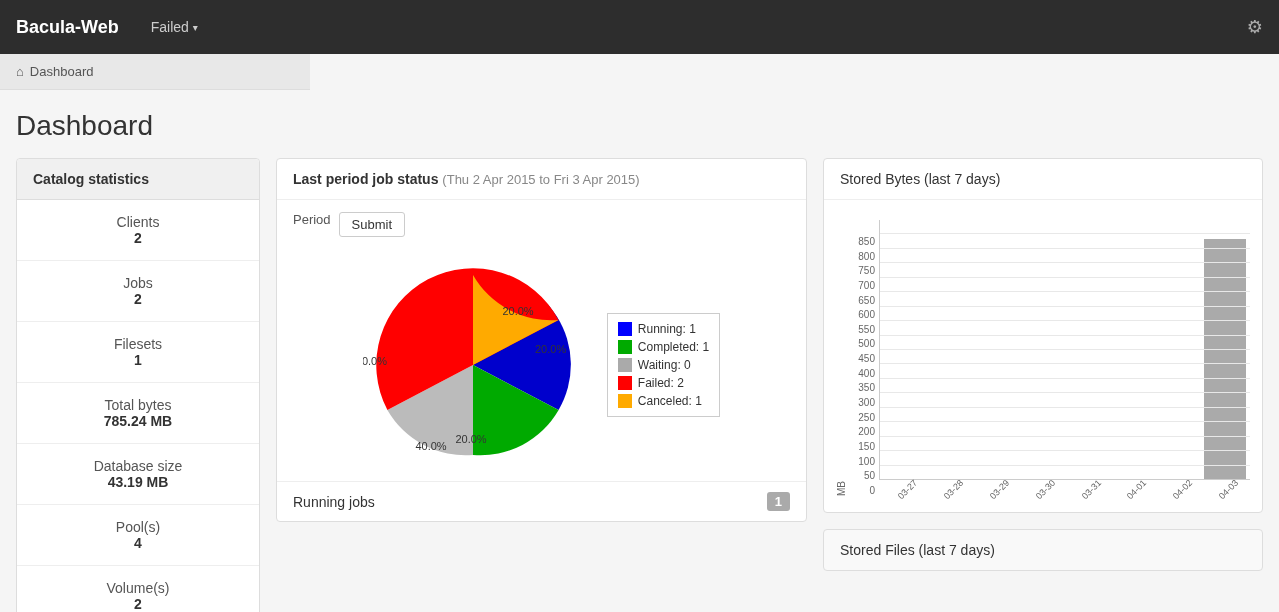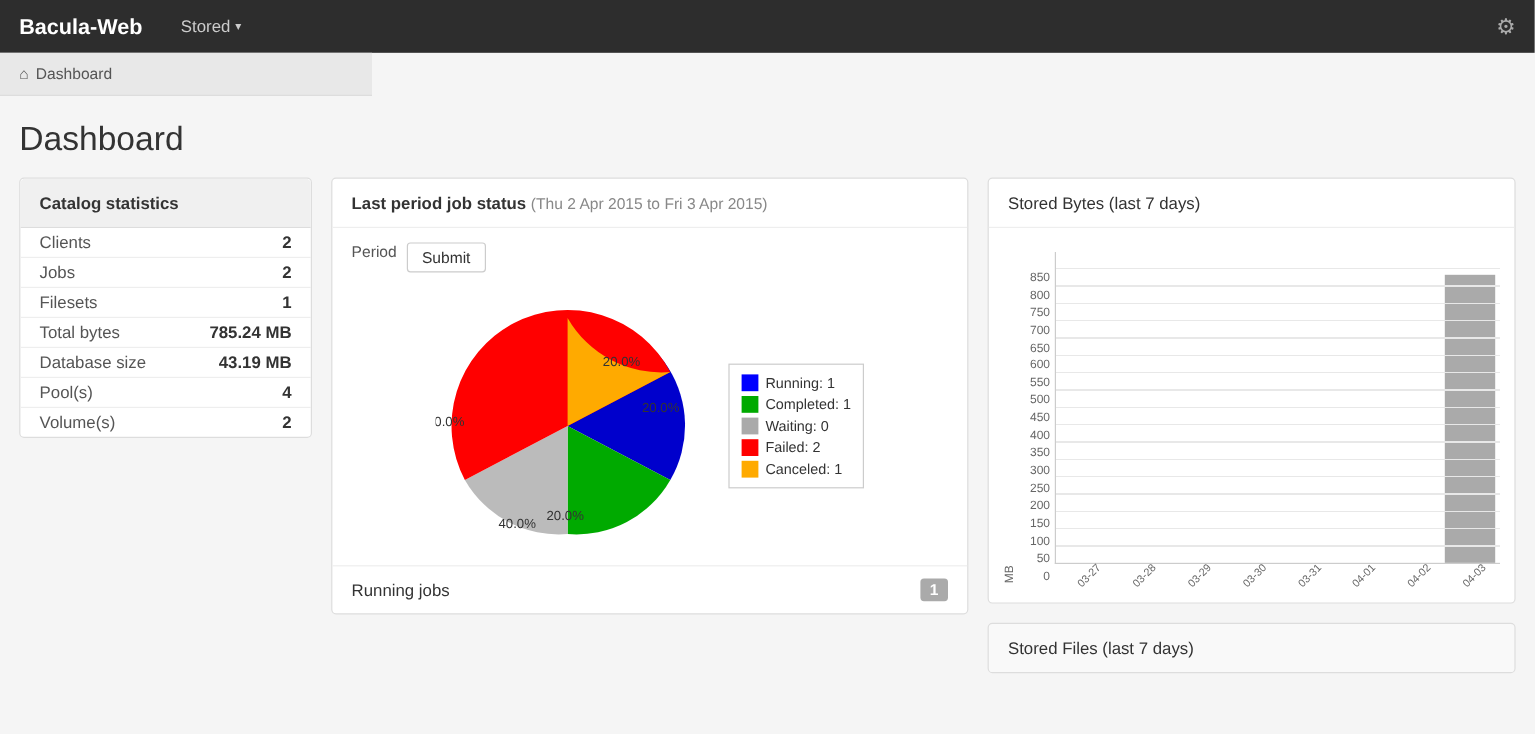--- a/index.html
+++ b/index.html
@@ -2,21 +2,21 @@
 <html><head>
   <meta charset="utf-8">
   <style>
     * { box-sizing: border-box; margin: 0; padding: 0; }
     body { font-family: "Helvetica Neue", Arial, sans-serif; font-size: 14px; background: #f5f5f5; color: #333; }
 
     
     .navbar {
       background: #2d2d2d;
       color: #ccc;
-      height: 44px;
+      height: 54px;
       display: flex;
       align-items: center;
       padding: 0 16px;
       justify-content: space-between;
     }
     .navbar-brand {
       color: #fff;
       font-size: 18px;
       font-weight: bold;
       margin-right: 20px;
@@ -86,22 +86,23 @@
       border-bottom: 1px solid #ddd;
       padding: 12px 16px;
       font-weight: 600;
       font-size: 14px;
       border-radius: 4px 4px 0 0;
     }
     .catalog-row {
       display: flex;
       justify-content: space-between;
       align-items: center;
-      padding: 4px 16px;
+      padding: 14px 16px;
       border-bottom: 1px solid #eee;
+      flex-direction: column;
     }
     .catalog-row:last-child { border-bottom: none; }
     .catalog-row-label { color: #555; }
     .catalog-row-value { font-weight: 600; color: #333; }
 
     
     .middle-panel {
       flex: 1;
       min-width: 0;
     }
@@ -324,21 +325,21 @@
       font-weight: 500;
     }
   </style>
 </head>
 <body>
 
 <div class="navbar">
   <div class="navbar-left">
     <span class="navbar-brand">Bacula-Web</span>
     <div class="navbar-item">
-      <span>Stored</span>
+      <span>Failed</span>
       <span class="caret">▾</span>
     </div>
   </div>
   <span class="navbar-gear">⚙</span>
 </div>
 
 <div class="breadcrumb-bar">
   <span class="home-icon">⌂</span>
   <span>Dashboard</span>
 </div>

